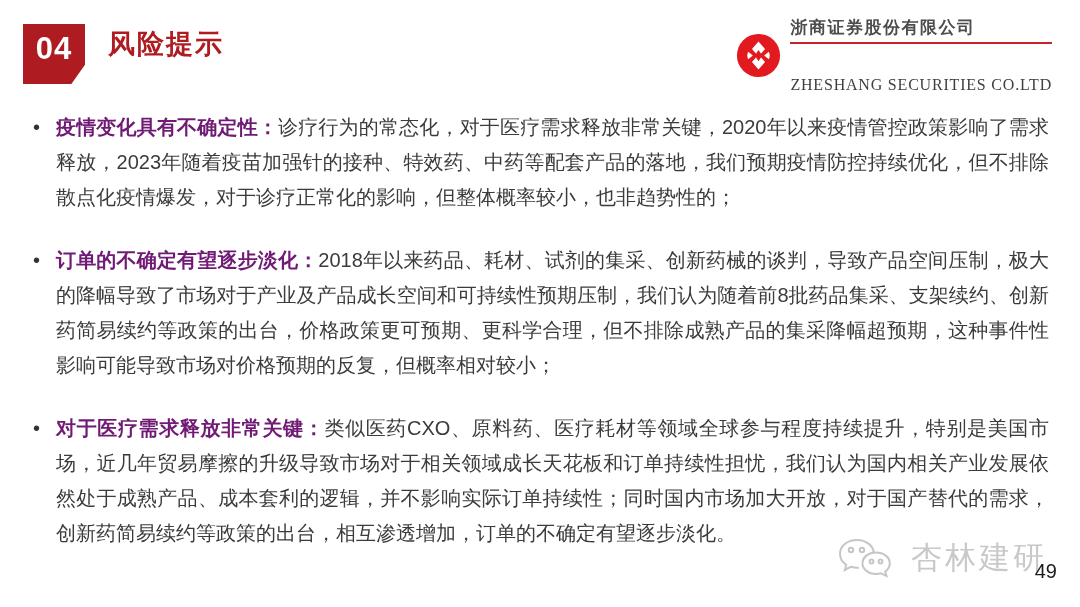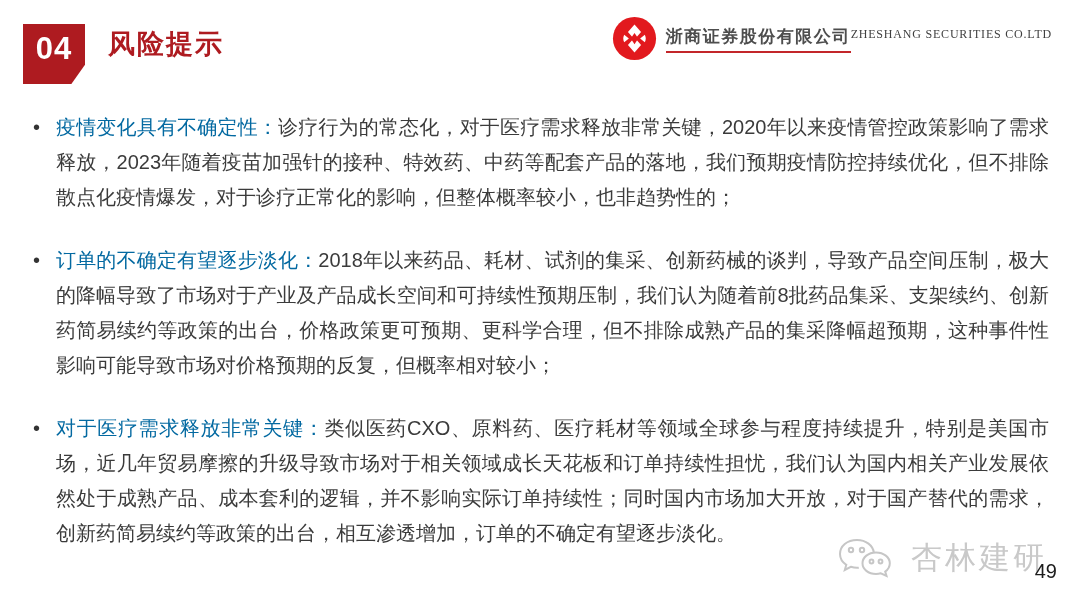--- a/index.html
+++ b/index.html
@@ -28,52 +28,52 @@
     font-size: 27px; font-weight: 700; color: #ae1b20;
     letter-spacing: 2px;
   }
 
   
   .logo {
     position: absolute; right: 28px; top: 16px;
     display: flex; align-items: center; gap: 9px;
   }
   .logo-icon { width: 45px; height: 45px; flex: none; }
-  .logo-text { display: flex; flex-direction: row; }
+  .logo-text { display: flex; flex-direction: column; gap: 12px; }
   .logo-cn {
     font-family: "Liberation Serif", serif;
     font-size: 17px; font-weight: 700; color: #4d4d4d;
     letter-spacing: 1.5px; white-space: nowrap;
     border-bottom: 2px solid #c3262a;
     padding-bottom: 3px;
   }
   .logo-en {
     font-family: "Liberation Serif", serif;
-    font-size: 12px; color: #3f3f3f;
-    letter-spacing: 0.8px; margin-top: 2px; white-space: nowrap;
+    font-size: 16px; color: #3f3f3f;
+    letter-spacing: 0.8px; margin-top: 20px; white-space: nowrap;
   }
 
   
   .content {
     position: absolute; left: 30px; right: 31px; top: 110px;
   }
   .bullet-list { list-style: none; }
   .bullet-item {
     display: flex; margin-bottom: 28px;
   }
   .bullet-dot {
     flex: none; width: 26px; padding-left: 3px;
     font-size: 20px; line-height: 35px; color: #333333;
   }
   .bullet-text {
     flex: 1;
     font-size: 20px; line-height: 35px; color: #3b3b3b;
     text-align: justify;
   }
-  .bullet-lead { font-weight: 400; color: #0369a1; }
+  .bullet-lead { font-weight: 700; color: #701a75; }
 
   
   .watermark {
     position: absolute; right: 33px; bottom: 26px;
     display: flex; align-items: center; gap: 19px;
     z-index: 1;
   }
   .wechat-icon { width: 56px; height: 46px; flex: none; }
   .watermark-text {
     font-size: 31px; color: #c9c9c9; letter-spacing: 3px;

